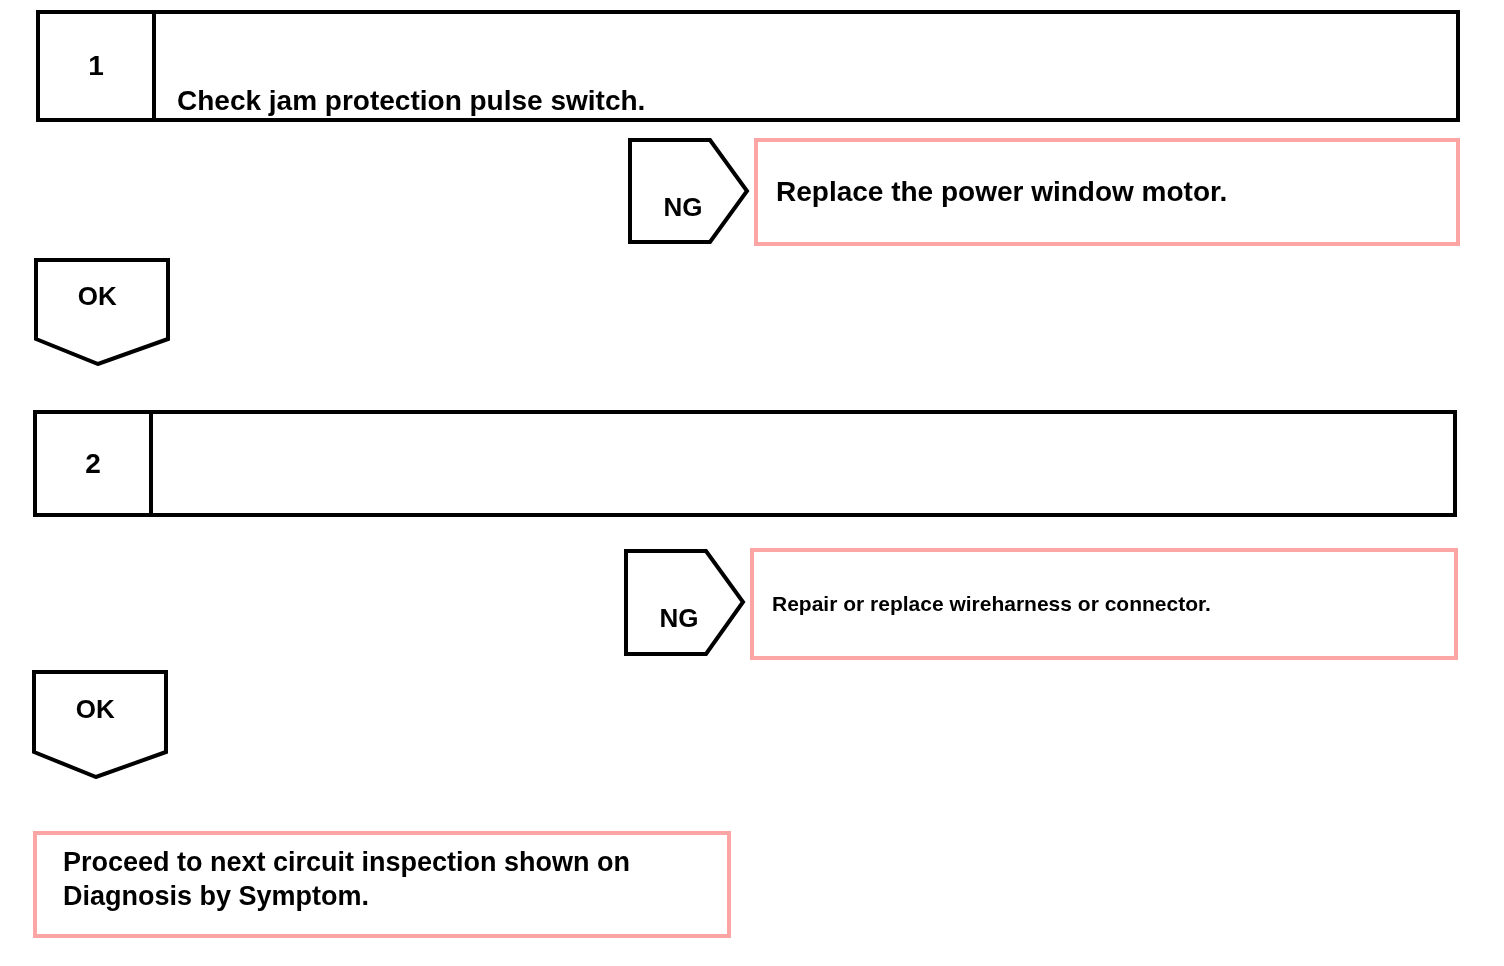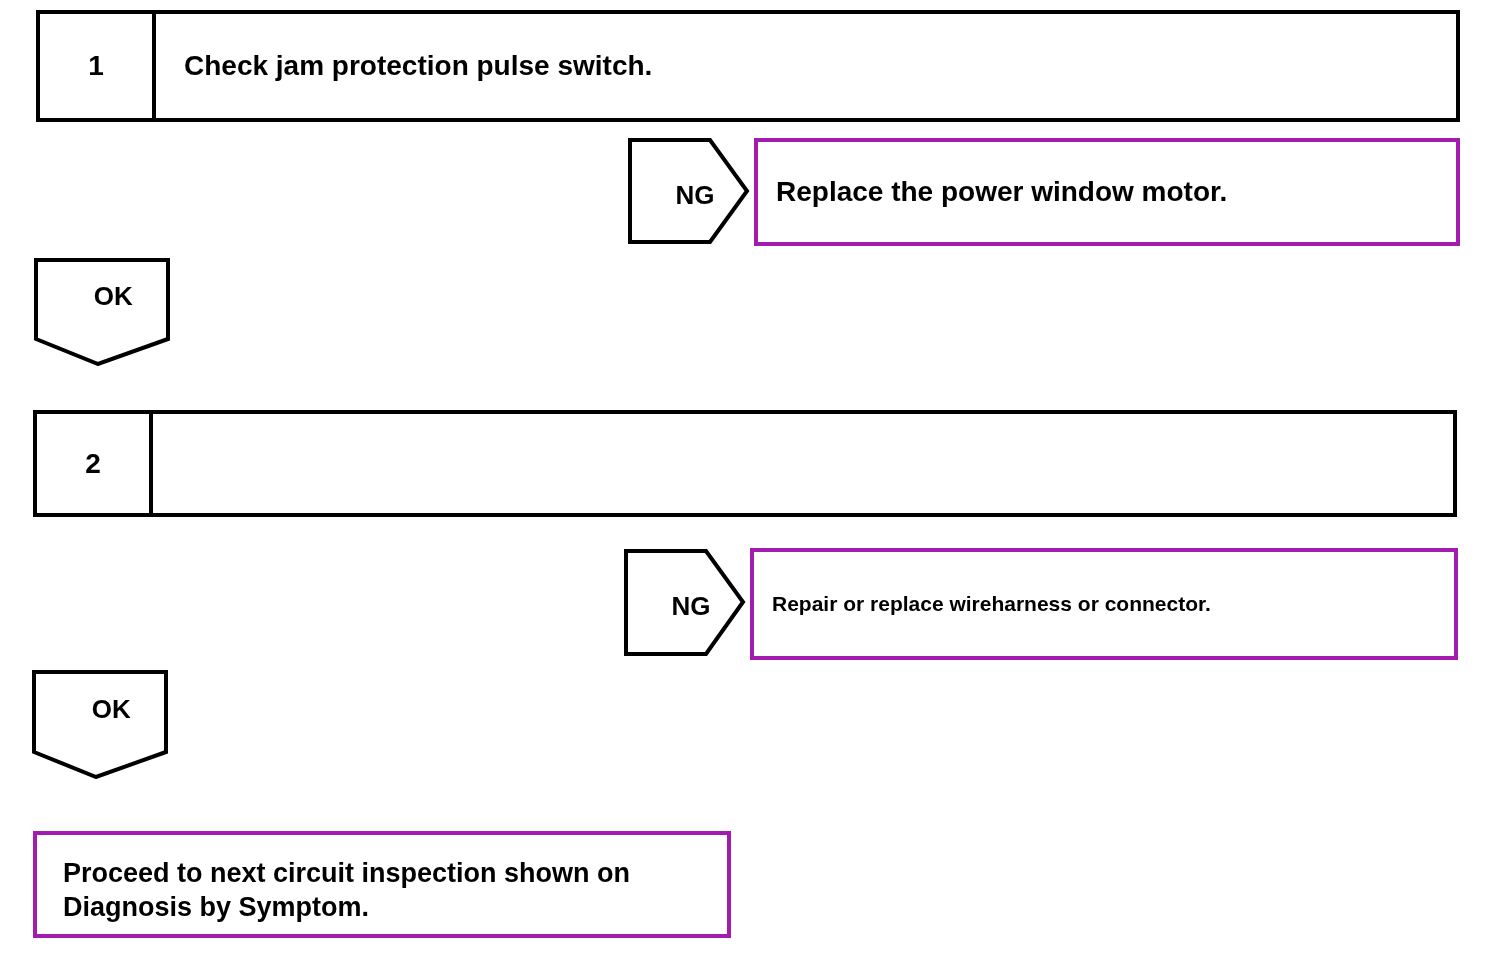--- a/index.html
+++ b/index.html
@@ -30,60 +30,60 @@
     flex:0 0 112px;
     border-right:4px solid #000;
     display:flex;
     align-items:center;
     justify-content:center;
     font-size:28px;
     font-weight:bold;
   }
   .step-text{
     display:flex;
-    align-items:center;
-    padding-left:28px;
+    align-items:flex-end;
+    padding-left:21px;
     font-size:28px;
     font-weight:bold;
     line-height:34px;
   }
   .step-text .inner{max-width:1200px;}
 
   
   .action-box{
-    border:4px solid #a21caf;
+    border:4px solid #fca5a5;
     background:#fff;
     display:flex;
     align-items:center;
     padding-left:18px;
     font-size:28px;
     font-weight:bold;
     line-height:34px;
   }
   #result2-box{font-size:21px;}
   #final-box{
-    align-items:center;
+    align-items:flex-start;
     padding:10px 14px 0 26px;
     font-size:27px;
   }
 
   
   .shape{background:transparent;}
   .shape svg{position:absolute;left:0;top:0;width:100%;height:100%;display:block;}
   .shape-label{
     position:absolute;
     font-weight:bold;
     font-size:26px;
   }
   .ng-label{
-    left:0;top:4px;width:90%;height:100%;
-    display:flex;align-items:center;justify-content:center;margin-left:12px;
+    left:0;top:16px;width:90%;height:100%;
+    display:flex;align-items:center;justify-content:center;
   }
   .ok-label{
-    left:16px;top:14%;width:93%;height:44%;
+    left:0;top:14%;width:93%;height:44%;
     display:flex;align-items:center;justify-content:center;
   }
 </style>
 </head>
 <body>
 
 <div id="canvas">
 
   <div class="abs step-box" id="step1-box" style="left:36px;top:10px;width:1424px;height:112px;">
     <div class="step-num">1</div>

